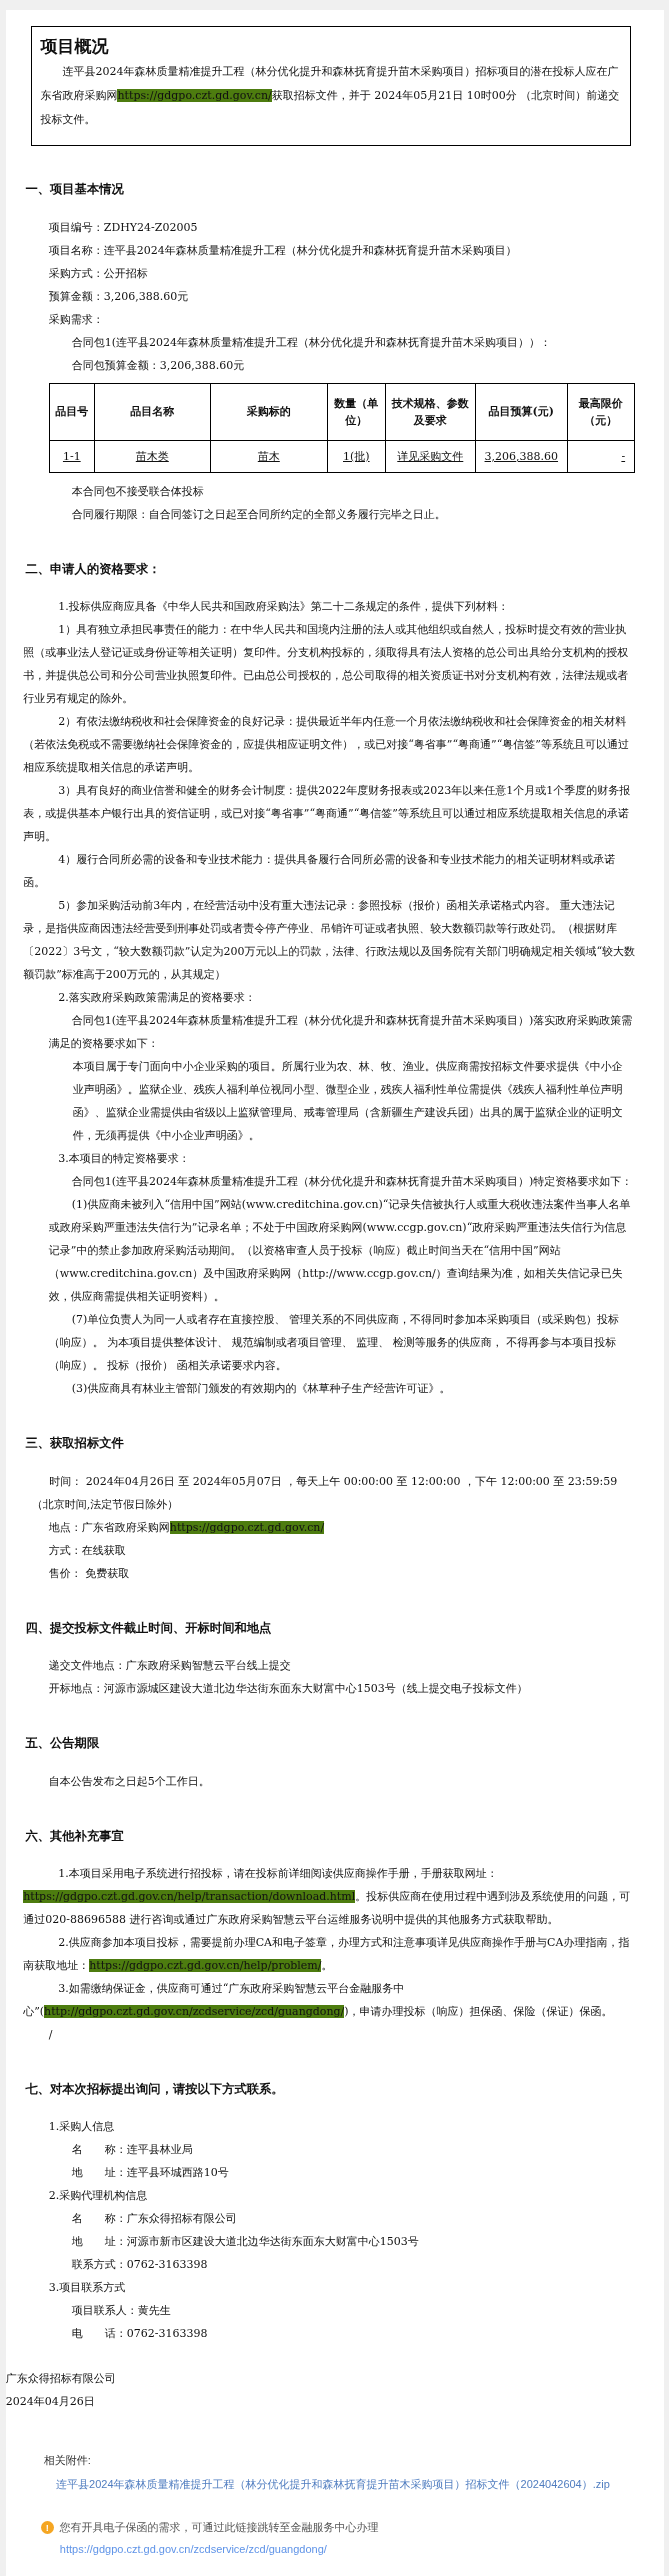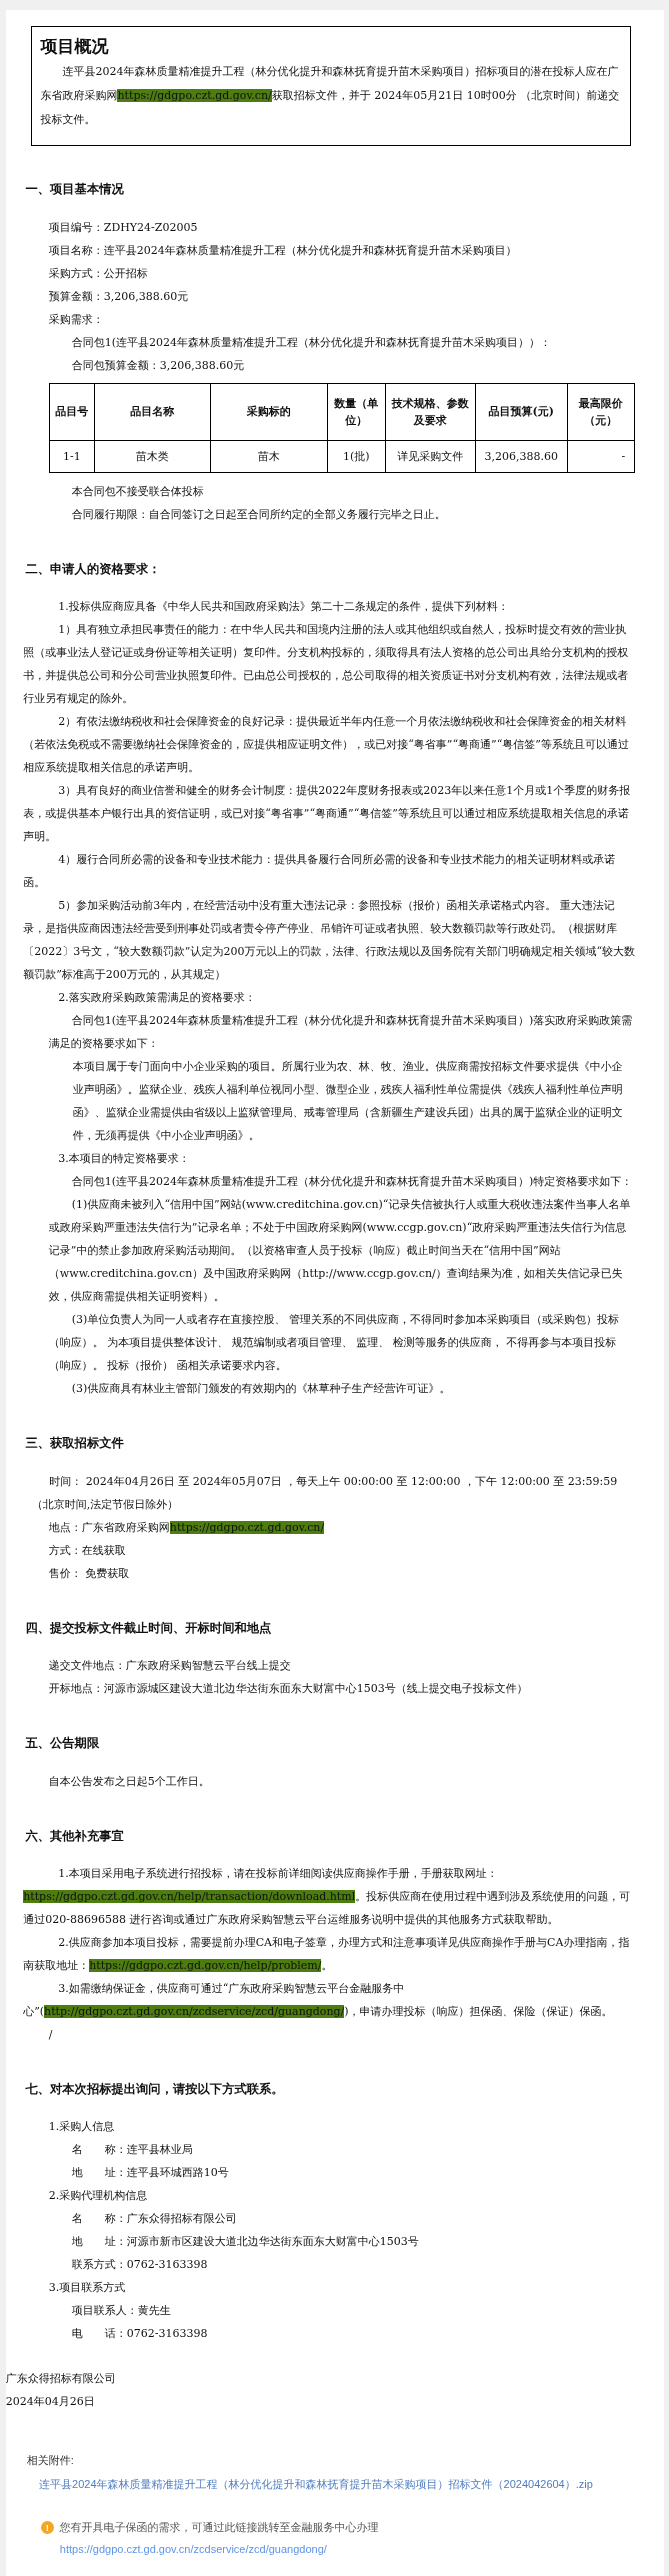--- a/index.html
+++ b/index.html
@@ -16,25 +16,25 @@
   .pt{margin:0 29px 0 26px;text-indent:17.4px;}
   .pa{margin:0 29px 0 17.4px;text-indent:35px;}
   .pb{margin:0 30px 0 43px;text-indent:23px;}
   .pc{margin:0 33px 0 67px;}
   .sig{text-align:left;margin:0 33px 0 0;}
   .hl{background:#4d7c0f;}
   
   table.items{border-collapse:collapse;margin:5.8px 0 7.2px 43px;table-layout:fixed;width:584px;font-size:11px;}
   table.items th,table.items td{border:0.7px solid #000;text-align:center;vertical-align:middle;line-height:17.4px;}
   table.items th{font-weight:bold;padding:11px 4.3px;}
-  table.items td{padding:6.5px 4.3px;}
+  table.items td{padding:6.5px 4.3px;text-decoration:underline;}
   table.items td.num-right{text-align:right;padding-right:8.7px;}
   
   .sans{font-family:"Liberation Sans","DejaVu Sans",sans-serif;}
-  .attach{margin:38px 33px 0 21px;font-size:11px;line-height:19px;color:#333;}
+  .attach{margin:38px 33px 0 38px;font-size:11px;line-height:19px;color:#333;}
   .attach-label{margin:0 0 5.8px 0;}
   .attach-link{display:block;margin-left:12.3px;color:#507dc0;text-decoration:none;line-height:17.4px;}
   .notice{margin:24.6px 33px 0 35px;font-size:11px;color:#555;line-height:19px;}
   .notice-row{display:flex;align-items:flex-start;}
   .warn-ico{flex:0 0 auto;width:13px;height:13px;border-radius:50%;background:#f5a623;color:#fff;font-weight:bold;font-size:9.4px;line-height:13px;text-align:center;margin:2.9px 5.8px 0 0;font-family:"Liberation Sans",sans-serif;}
   .notice-link{display:block;margin:2.9px 0 0 19px;color:#5e93e8;text-decoration:none;}
 </style>
 </head>
 <body>
 
@@ -98,21 +98,21 @@
     <p class="pa">2）有依法缴纳税收和社会保障资金的良好记录：提供最近半年内任意一个月依法缴纳税收和社会保障资金的相关材料（若依法免税或不需要缴纳社会保障资金的，应提供相应证明文件），或已对接“粤省事”“粤商通”“粤信签”等系统且可以通过相应系统提取相关信息的承诺声明。</p>
     <p class="pa">3）具有良好的商业信誉和健全的财务会计制度：提供2022年度财务报表或2023年以来任意1个月或1个季度的财务报表，或提供基本户银行出具的资信证明，或已对接“粤省事”“粤商通”“粤信签”等系统且可以通过相应系统提取相关信息的承诺声明。</p>
     <p class="pa">4）履行合同所必需的设备和专业技术能力：提供具备履行合同所必需的设备和专业技术能力的相关证明材料或承诺函。</p>
     <p class="pa">5）参加采购活动前3年内，在经营活动中没有重大违法记录：参照投标（报价）函相关承诺格式内容。 重大违法记录，是指供应商因违法经营受到刑事处罚或者责令停产停业、吊销许可证或者执照、较大数额罚款等行政处罚。（根据财库〔2022〕3号文，“较大数额罚款”认定为200万元以上的罚款，法律、行政法规以及国务院有关部门明确规定相关领域“较大数额罚款”标准高于200万元的，从其规定）</p>
     <p class="pa">2.落实政府采购政策需满足的资格要求：</p>
     <p class="pb">合同包1(连平县2024年森林质量精准提升工程（林分优化提升和森林抚育提升苗木采购项目）)落实政府采购政策需满足的资格要求如下：</p>
     <p class="pc">本项目属于专门面向中小企业采购的项目。所属行业为农、林、牧、渔业。供应商需按招标文件要求提供《中小企业声明函》。监狱企业、残疾人福利单位视同小型、微型企业，残疾人福利性单位需提供《残疾人福利性单位声明函》、监狱企业需提供由省级以上监狱管理局、戒毒管理局（含新疆生产建设兵团）出具的属于监狱企业的证明文件，无须再提供《中小企业声明函》。</p>
     <p class="pa">3.本项目的特定资格要求：</p>
     <p class="pb">合同包1(连平县2024年森林质量精准提升工程（林分优化提升和森林抚育提升苗木采购项目）)特定资格要求如下：</p>
     <p class="pb">(1)供应商未被列入“信用中国”网站(www.creditchina.gov.cn)“记录失信被执行人或重大税收违法案件当事人名单或政府采购严重违法失信行为”记录名单；不处于中国政府采购网(www.ccgp.gov.cn)“政府采购严重违法失信行为信息记录”中的禁止参加政府采购活动期间。（以资格审查人员于投标（响应）截止时间当天在“信用中国”网站（www.creditchina.gov.cn）及中国政府采购网（http://www.ccgp.gov.cn/）查询结果为准，如相关失信记录已失效，供应商需提供相关证明资料）。</p>
-    <p class="pb">(3)单位负责人为同一人或者存在直接控股、 管理关系的不同供应商，不得同时参加本采购项目（或采购包）投标（响应）。 为本项目提供整体设计、 规范编制或者项目管理、 监理、 检测等服务的供应商， 不得再参与本项目投标（响应）。 投标（报价） 函相关承诺要求内容。</p>
+    <p class="pb">(7)单位负责人为同一人或者存在直接控股、 管理关系的不同供应商，不得同时参加本采购项目（或采购包）投标（响应）。 为本项目提供整体设计、 规范编制或者项目管理、 监理、 检测等服务的供应商， 不得再参与本项目投标（响应）。 投标（报价） 函相关承诺要求内容。</p>
     <p class="pb">(3)供应商具有林业主管部门颁发的有效期内的《林草种子生产经营许可证》。</p>
 
     <div class="h2">三、获取招标文件</div>
     <p class="pt">时间： 2024年04月26日 至 2024年05月07日 ，每天上午 00:00:00 至 12:00:00 ，下午 12:00:00 至 23:59:59（北京时间,法定节假日除外）</p>
     <p class="lvl1"><span>地点：广东省政府采购网</span><span class="hl">https://gdgpo.czt.gd.gov.cn/</span></p>
     <p class="lvl1">方式：在线获取</p>
     <p class="lvl1">售价： 免费获取</p>
 
     <div class="h2">四、提交投标文件截止时间、开标时间和地点</div>
     <p class="lvl1">递交文件地点：广东政府采购智慧云平台线上提交</p>

